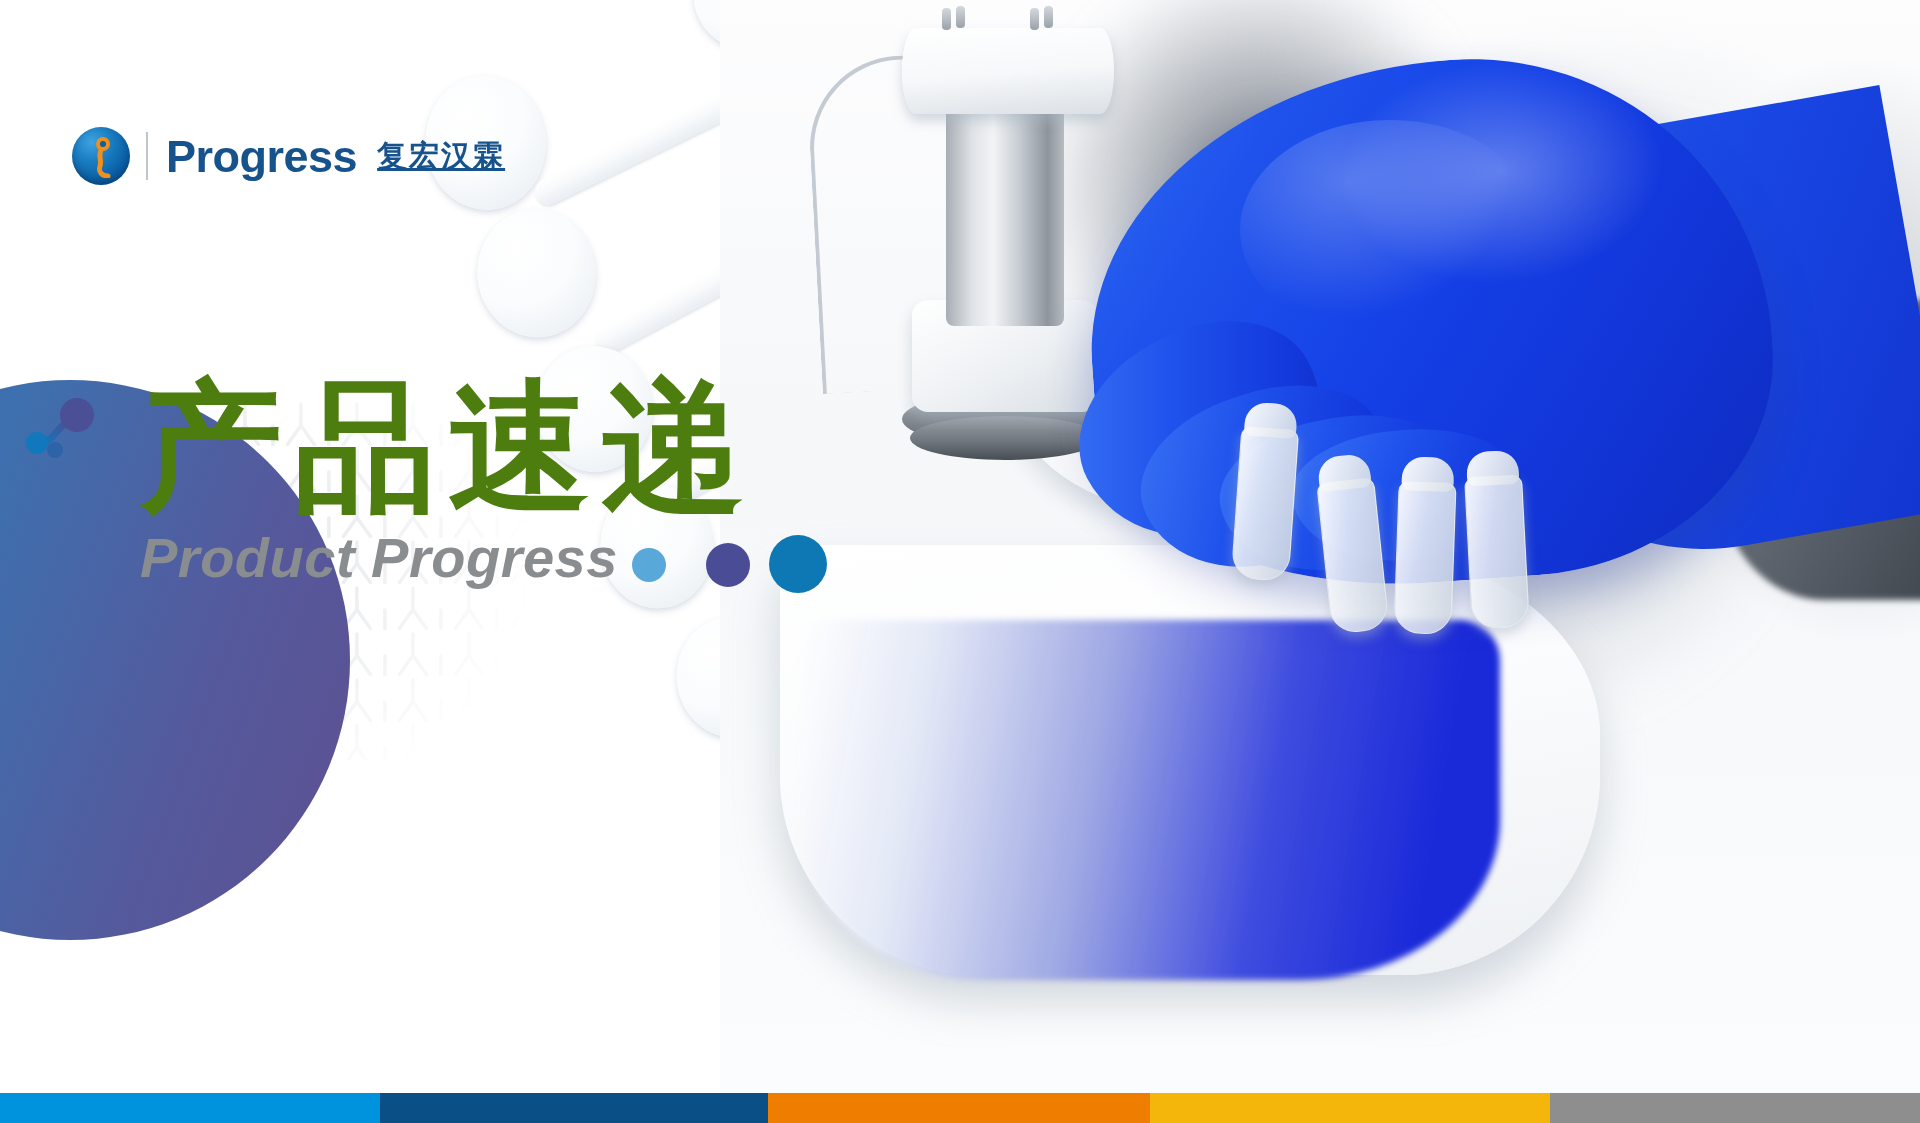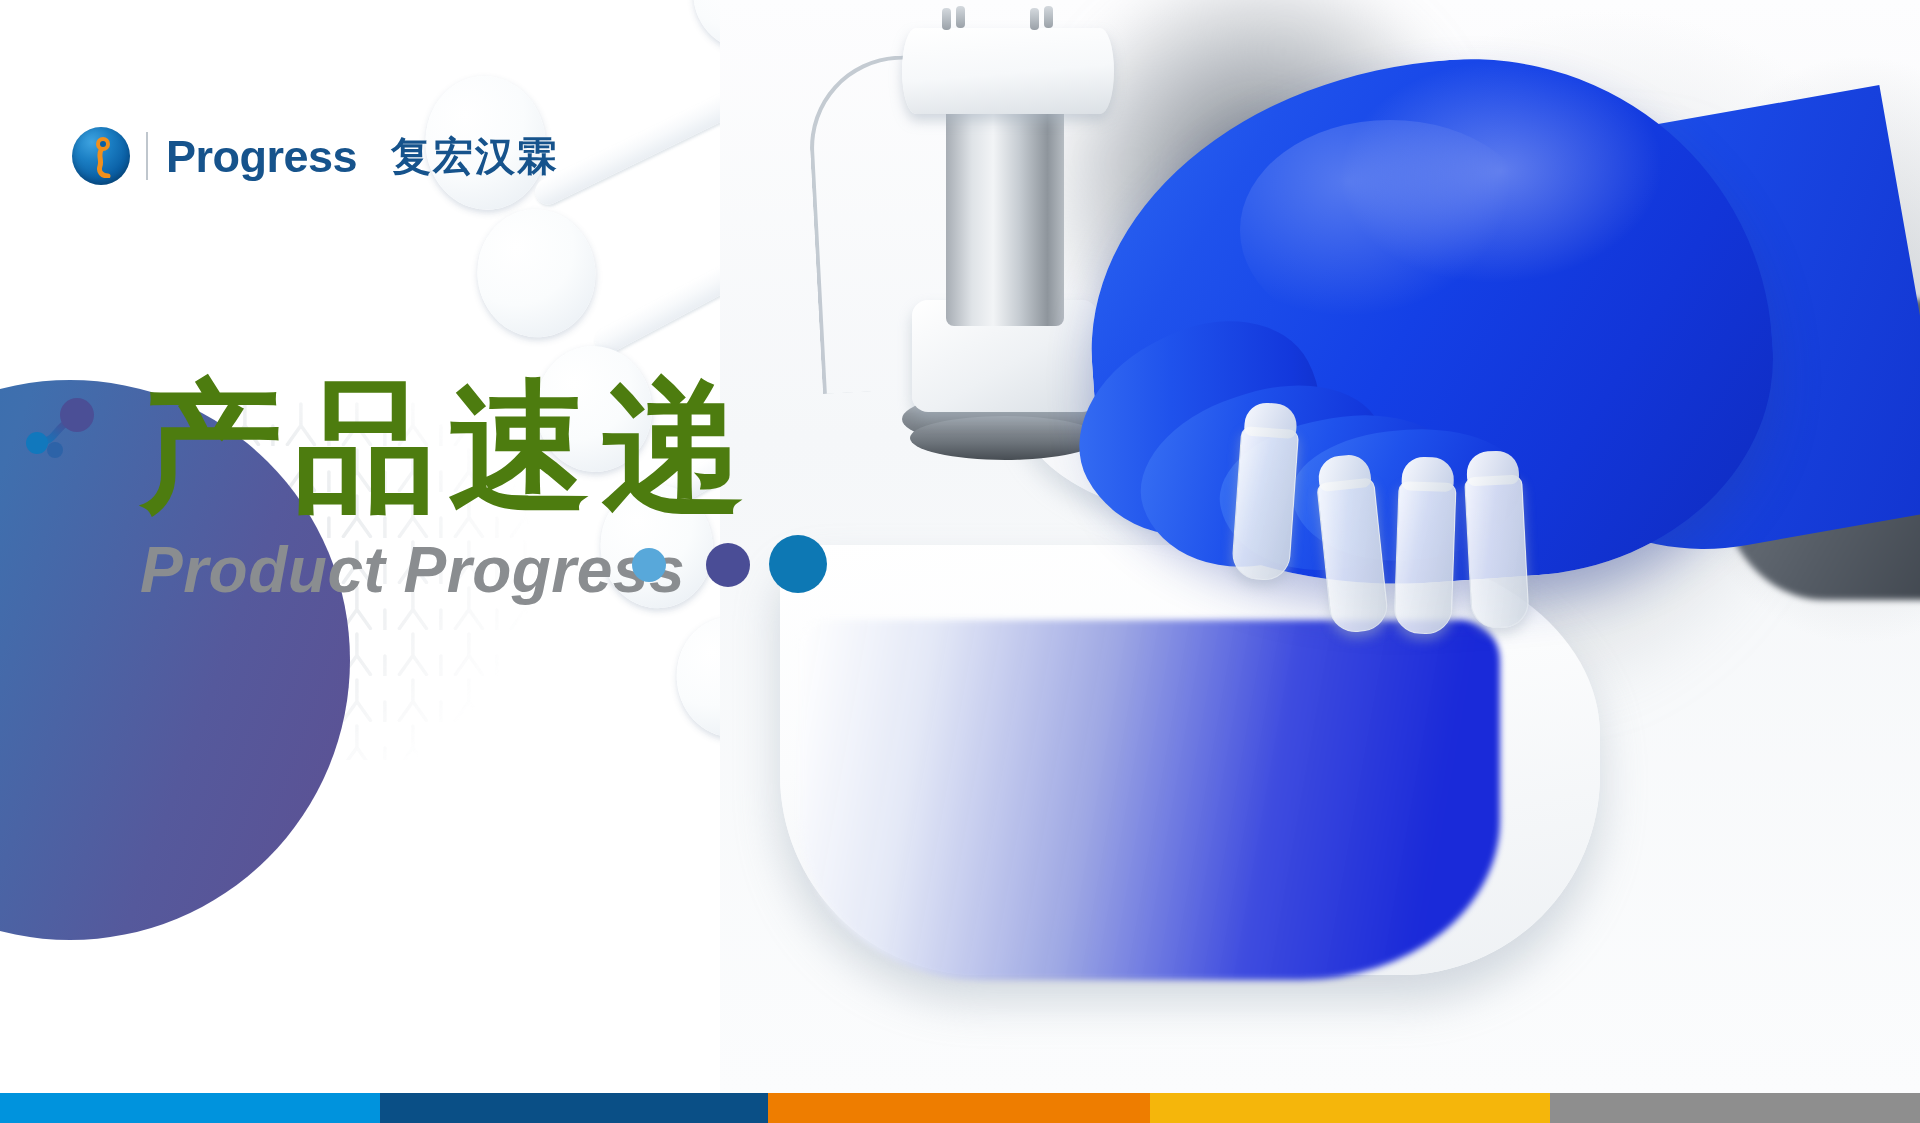--- a/index.html
+++ b/index.html
@@ -99,28 +99,28 @@
     background:linear-gradient(110deg,rgba(255,255,255,.96),rgba(216,223,231,.9));}
 
   
   .logo{position:absolute;left:72px;top:124px;display:flex;align-items:center;height:64px;}
   .logo-mark{position:relative;width:58px;height:58px;border-radius:50%;
     background:radial-gradient(circle at 34% 26%, #3ea3e0 0%, #1b7fc4 32%, #0a5fa5 66%, #07487f 100%);
     box-shadow:inset 0 -3px 7px rgba(0,0,0,.22);}
   .logo-mark .fig{position:absolute;left:16px;top:9px;width:26px;height:42px;}
   .logo-div{width:2px;height:48px;background:#bfc6cd;margin:0 18px 0 16px;}
   .logo-en{font-size:45px;font-weight:bold;color:#16538c;letter-spacing:-.5px;line-height:1;}
-  .logo-cn{font-size:40px;font-weight:bold;color:#16538c;margin-left:34px;letter-spacing:2px;
-    font-family:"DejaVu Sans","Liberation Sans",sans-serif;line-height:1;}
+  .logo-cn{font-size:30px;font-weight:bold;color:#16538c;margin-left:20px;letter-spacing:2px;
+    font-family:"DejaVu Sans","Liberation Sans",sans-serif;line-height:1;text-decoration:underline;}
 
   
   .title-block{position:absolute;left:140px;top:372px;width:760px;}
   .title-cn{font-size:142px;font-weight:bold;color:#4d7c0f;letter-spacing:12px;line-height:1.05;
     font-family:"DejaVu Sans","Liberation Sans",sans-serif;white-space:nowrap;}
-  .title-en{margin-top:14px;font-size:64px;font-weight:bold;font-style:italic;color:#8a8d90;
+  .title-en{margin-top:6px;font-size:56px;font-weight:bold;font-style:italic;color:#8a8d90;
     letter-spacing:.5px;line-height:1.1;white-space:nowrap;}
 
   
   .accent-dot{position:absolute;left:632px;top:548px;width:34px;height:34px;border-radius:50%;background:#58a8da;}
   .accent-mol{position:absolute;left:700px;top:530px;width:140px;height:70px;}
 
   
   .bottombar{position:absolute;left:0;bottom:0;width:1920px;height:30px;display:flex;}
   .bottombar span{display:block;height:100%;}
 </style>

